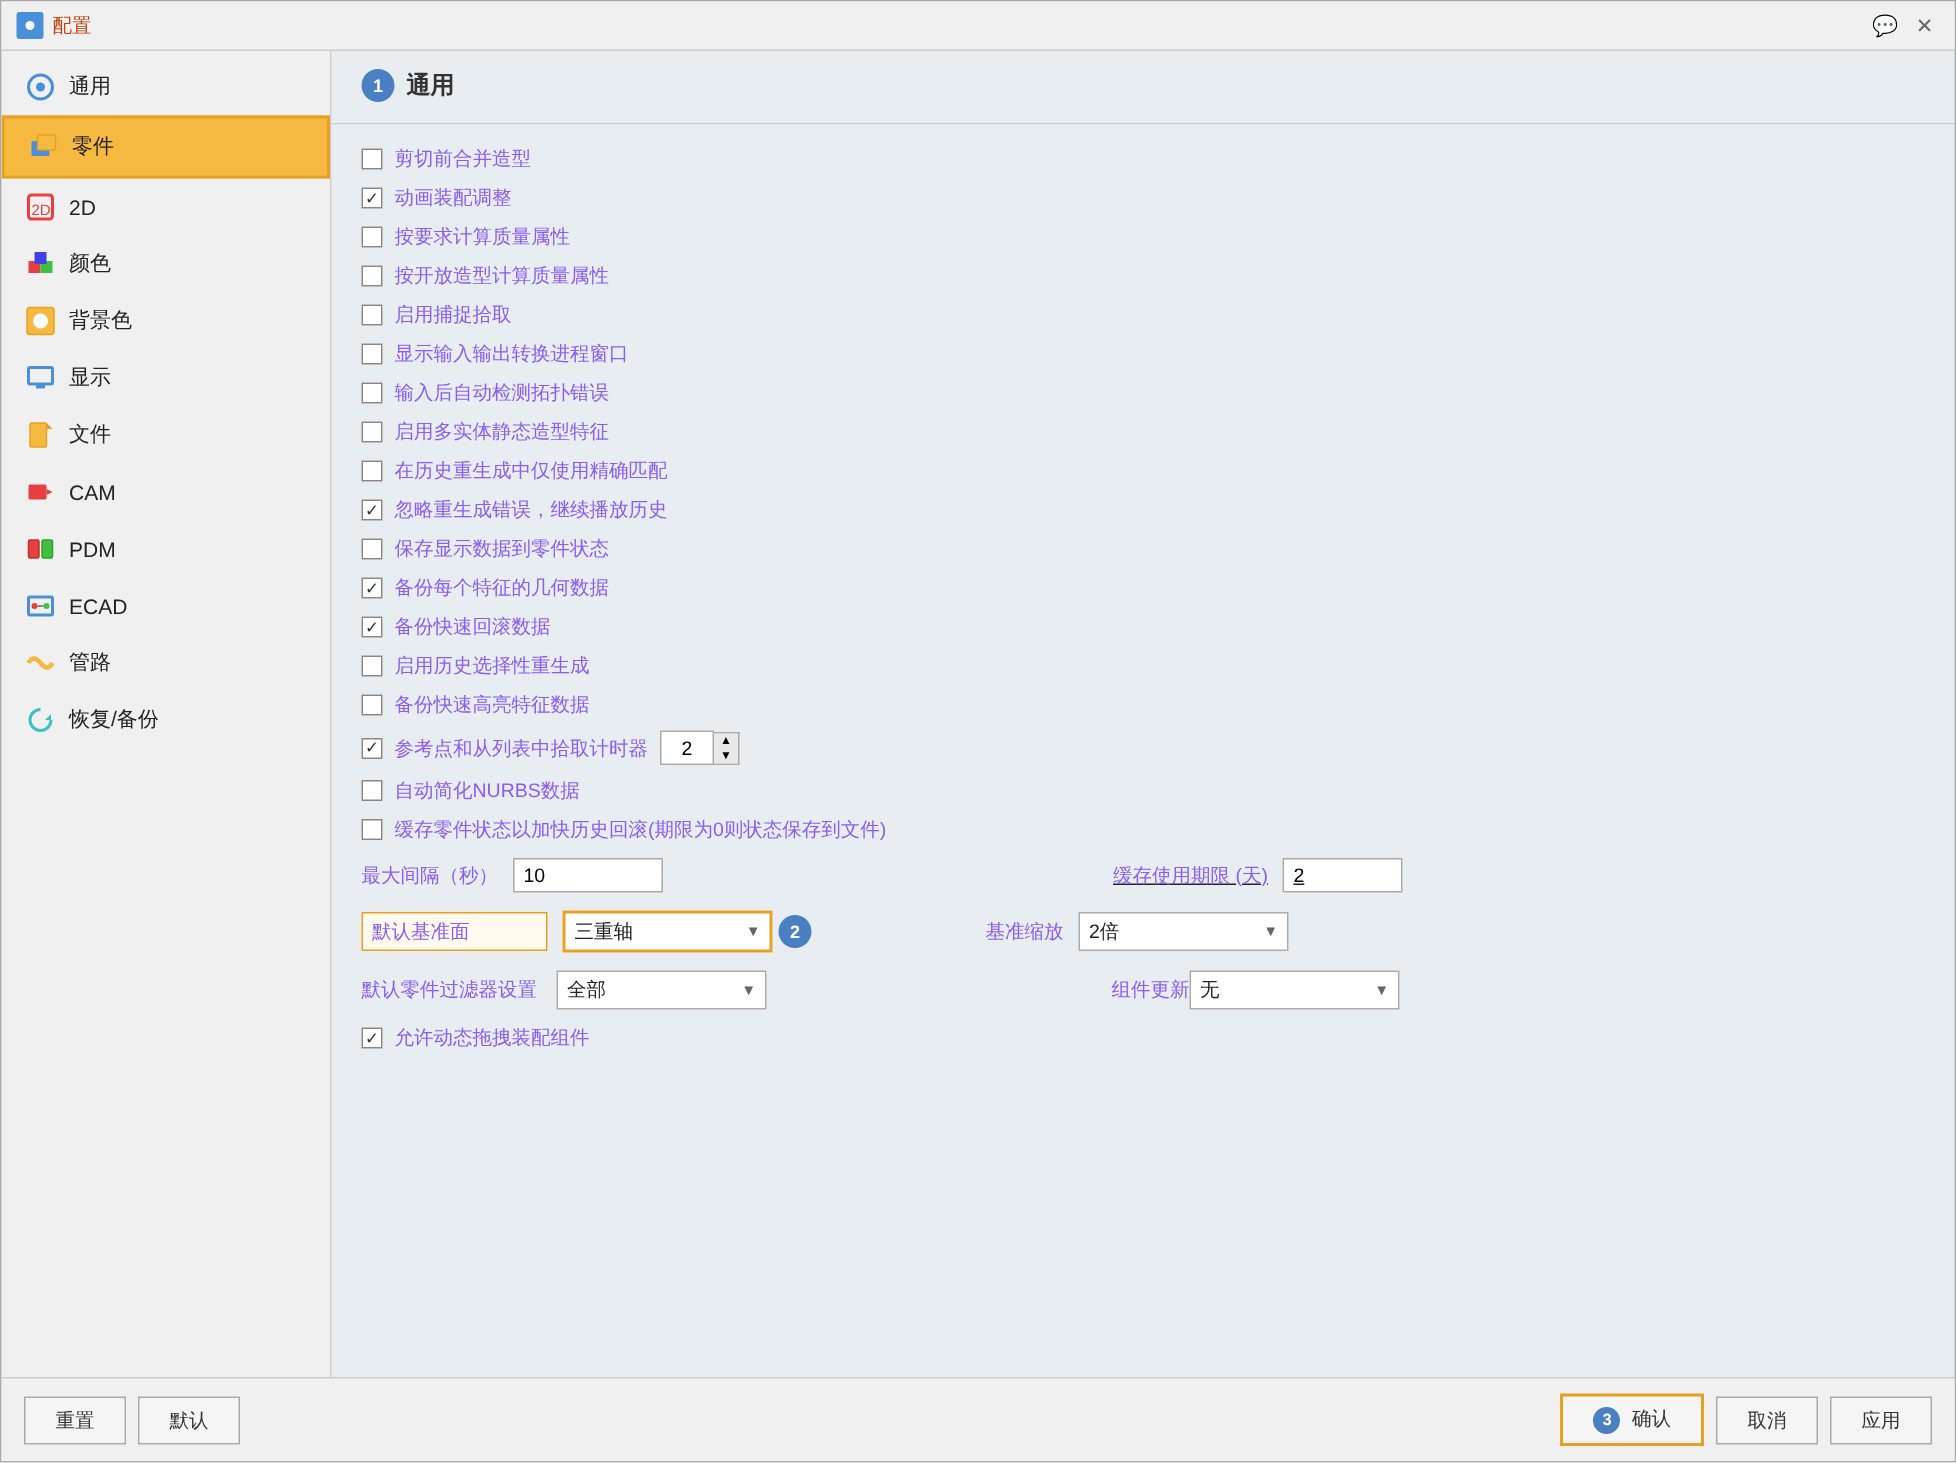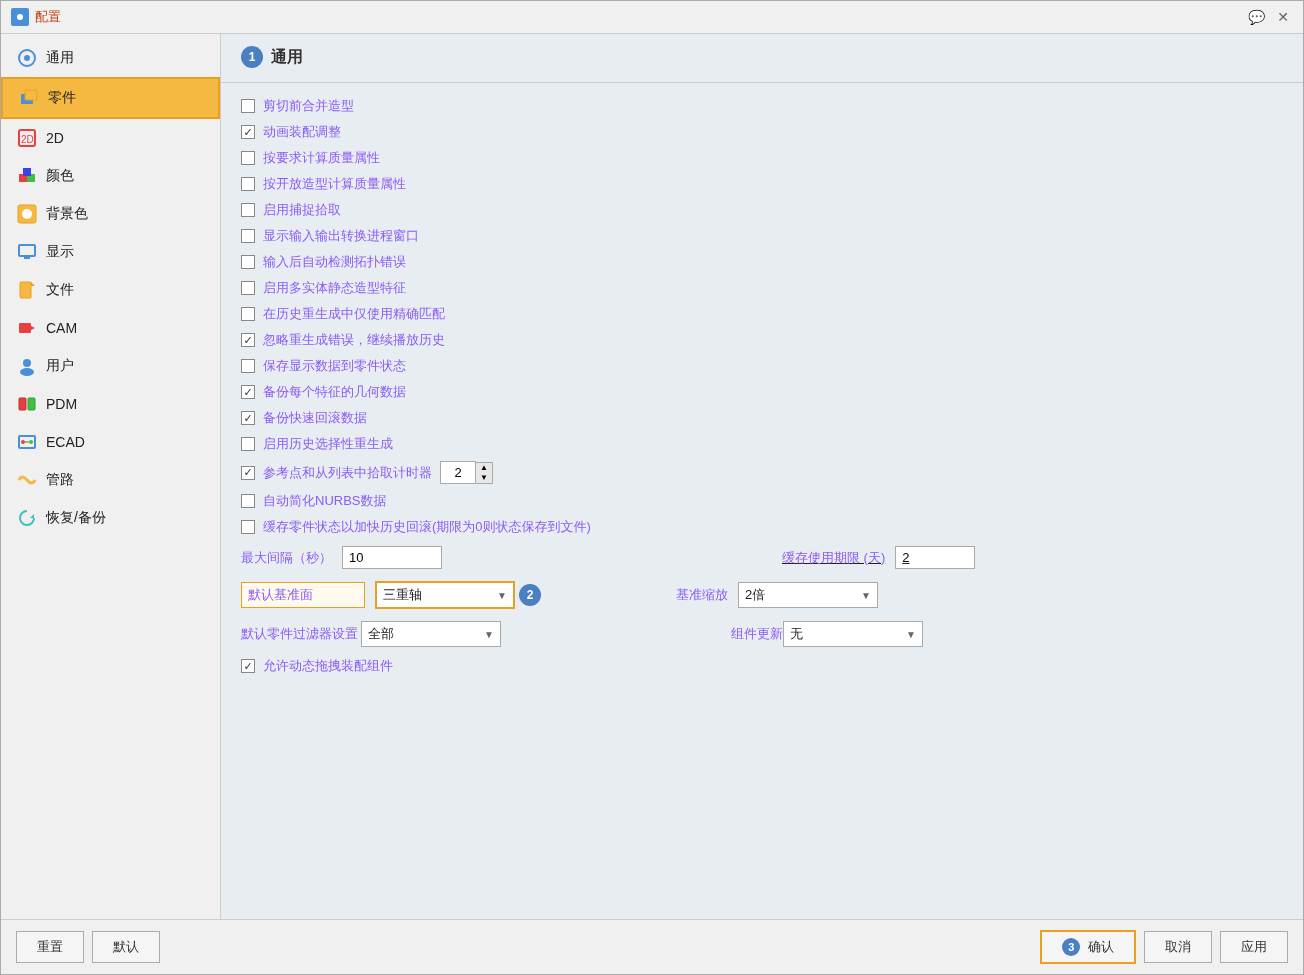--- a/index.html
+++ b/index.html
@@ -144,29 +144,20 @@
           <svg width="20" height="20" viewBox="0 0 20 20">
               <rect x="2" y="5" width="12" height="10" rx="1" fill="#e84040"></rect>
               <polygon points="14,8 18,10 14,12" fill="#e84040"></polygon>
             </svg>
         </div>
         <span>CAM</span>
       </div>
       <div class="sidebar-item">
         <div class="sidebar-icon">
           <svg width="20" height="20" viewBox="0 0 20 20">
-              <circle cx="10" cy="7" r="4" fill="#4a90d9"></circle>
-              <ellipse cx="10" cy="16" rx="7" ry="4" fill="#4a90d9"></ellipse>
-            </svg>
-        </div>
-        <span>用户</span>
-      </div>
-      <div class="sidebar-item">
-        <div class="sidebar-icon">
-          <svg width="20" height="20" viewBox="0 0 20 20">
               <rect x="2" y="4" width="7" height="12" rx="1" fill="#e84040" stroke="#c03030" stroke-width="1"></rect>
               <rect x="11" y="4" width="7" height="12" rx="1" fill="#40c040" stroke="#30a030" stroke-width="1"></rect>
             </svg>
         </div>
         <span>PDM</span>
       </div>
       <div class="sidebar-item">
         <div class="sidebar-icon">
           <svg width="20" height="20" viewBox="0 0 20 20">
               <rect x="2" y="4" width="16" height="12" rx="1" fill="none" stroke="#4a90d9" stroke-width="2"></rect>
@@ -253,20 +244,24 @@
           <div class="checkbox checked"></div>
           <span class="option-label">备份每个特征的几何数据</span>
         </div>
         <div class="option-row">
           <div class="checkbox checked"></div>
           <span class="option-label">备份快速回滚数据</span>
         </div>
         <div class="option-row">
           <div class="checkbox"></div>
           <span class="option-label">启用历史选择性重生成</span>
+        </div>
+        <div class="option-row">
+          <div class="checkbox"></div>
+          <span class="option-label">备份快速高亮特征数据</span>
         </div>
 
         <div class="option-row">
           <div class="checkbox checked"></div>
           <span class="option-label" style="margin-right:8px;">参考点和从列表中拾取计时器</span>
           <div class="spinner-group">
             <input class="spinner-input" type="text" value="2" style="width: 36px;">
             <div class="spinner-btns">
               <button class="spinner-btn">▲</button>
               <button class="spinner-btn">▼</button>
@@ -277,21 +272,21 @@
         <div class="option-row">
           <div class="checkbox"></div>
           <span class="option-label">自动简化NURBS数据</span>
         </div>
 
         <div class="option-row">
           <div class="checkbox"></div>
           <span class="option-label">缓存零件状态以加快历史回滚(期限为0则状态保存到文件)</span>
         </div>
 
-        <div style="display:flex; align-items:flex-end; padding: 6px 0; gap: 40px;">
+        <div style="display:flex; align-items:flex-end; padding: 6px 0; ">
           <div style="display:flex; align-items:center; gap:10px;">
             <span class="option-label">最大间隔（秒）</span>
             <input class="text-input" type="text" value="10" style="">
           </div>
           <div style="display:flex; align-items:center; gap:10px; margin-left: 300px; text-decoration: underline;">
             <span class="option-label">缓存使用期限 (天)</span>
             <input class="text-input" type="text" value="2" style="width: 80px;">
           </div>
         </div>
 
@@ -299,31 +294,31 @@
           <div style="display:flex; align-items:center; gap:10px;">
             <span class="option-label" style="width:124px; border: 1px solid #e8a020; padding:3px 6px; background: #fff9ee;">默认基准面</span>
             <div style="display:flex; align-items:center; gap:4px;">
               <div class="select-control highlighted">
                 <span>三重轴</span>
                 <span class="select-arrow">▼</span>
               </div>
               <div class="badge">2</div>
             </div>
           </div>
-          <div style="display:flex; align-items:center; gap:10px; margin-left: 95px;">
+          <div style="display:flex; align-items:center; gap:10px; margin-left: 76px;">
             <span class="option-label">基准缩放</span>
             <div class="select-control">
               <span>2倍</span>
               <span class="select-arrow">▼</span>
             </div>
           </div>
         </div>
 
         <div style="display:flex; align-items:center; padding: 6px 0; gap: 40px;">
-          <div style="display:flex; align-items:center; gap:0;">
+          <div style="display:flex; align-items:center; gap:10px;">
             <span class="option-label" style="width:120px;">默认零件过滤器设置</span>
             <div class="select-control">
               <span>全部</span>
               <span class="select-arrow">▼</span>
             </div>
           </div>
           <div style="display:flex; align-items:center; margin-left: 190px;">
             <span class="option-label">组件更新</span>
             <div class="select-control">
               <span>无</span>

